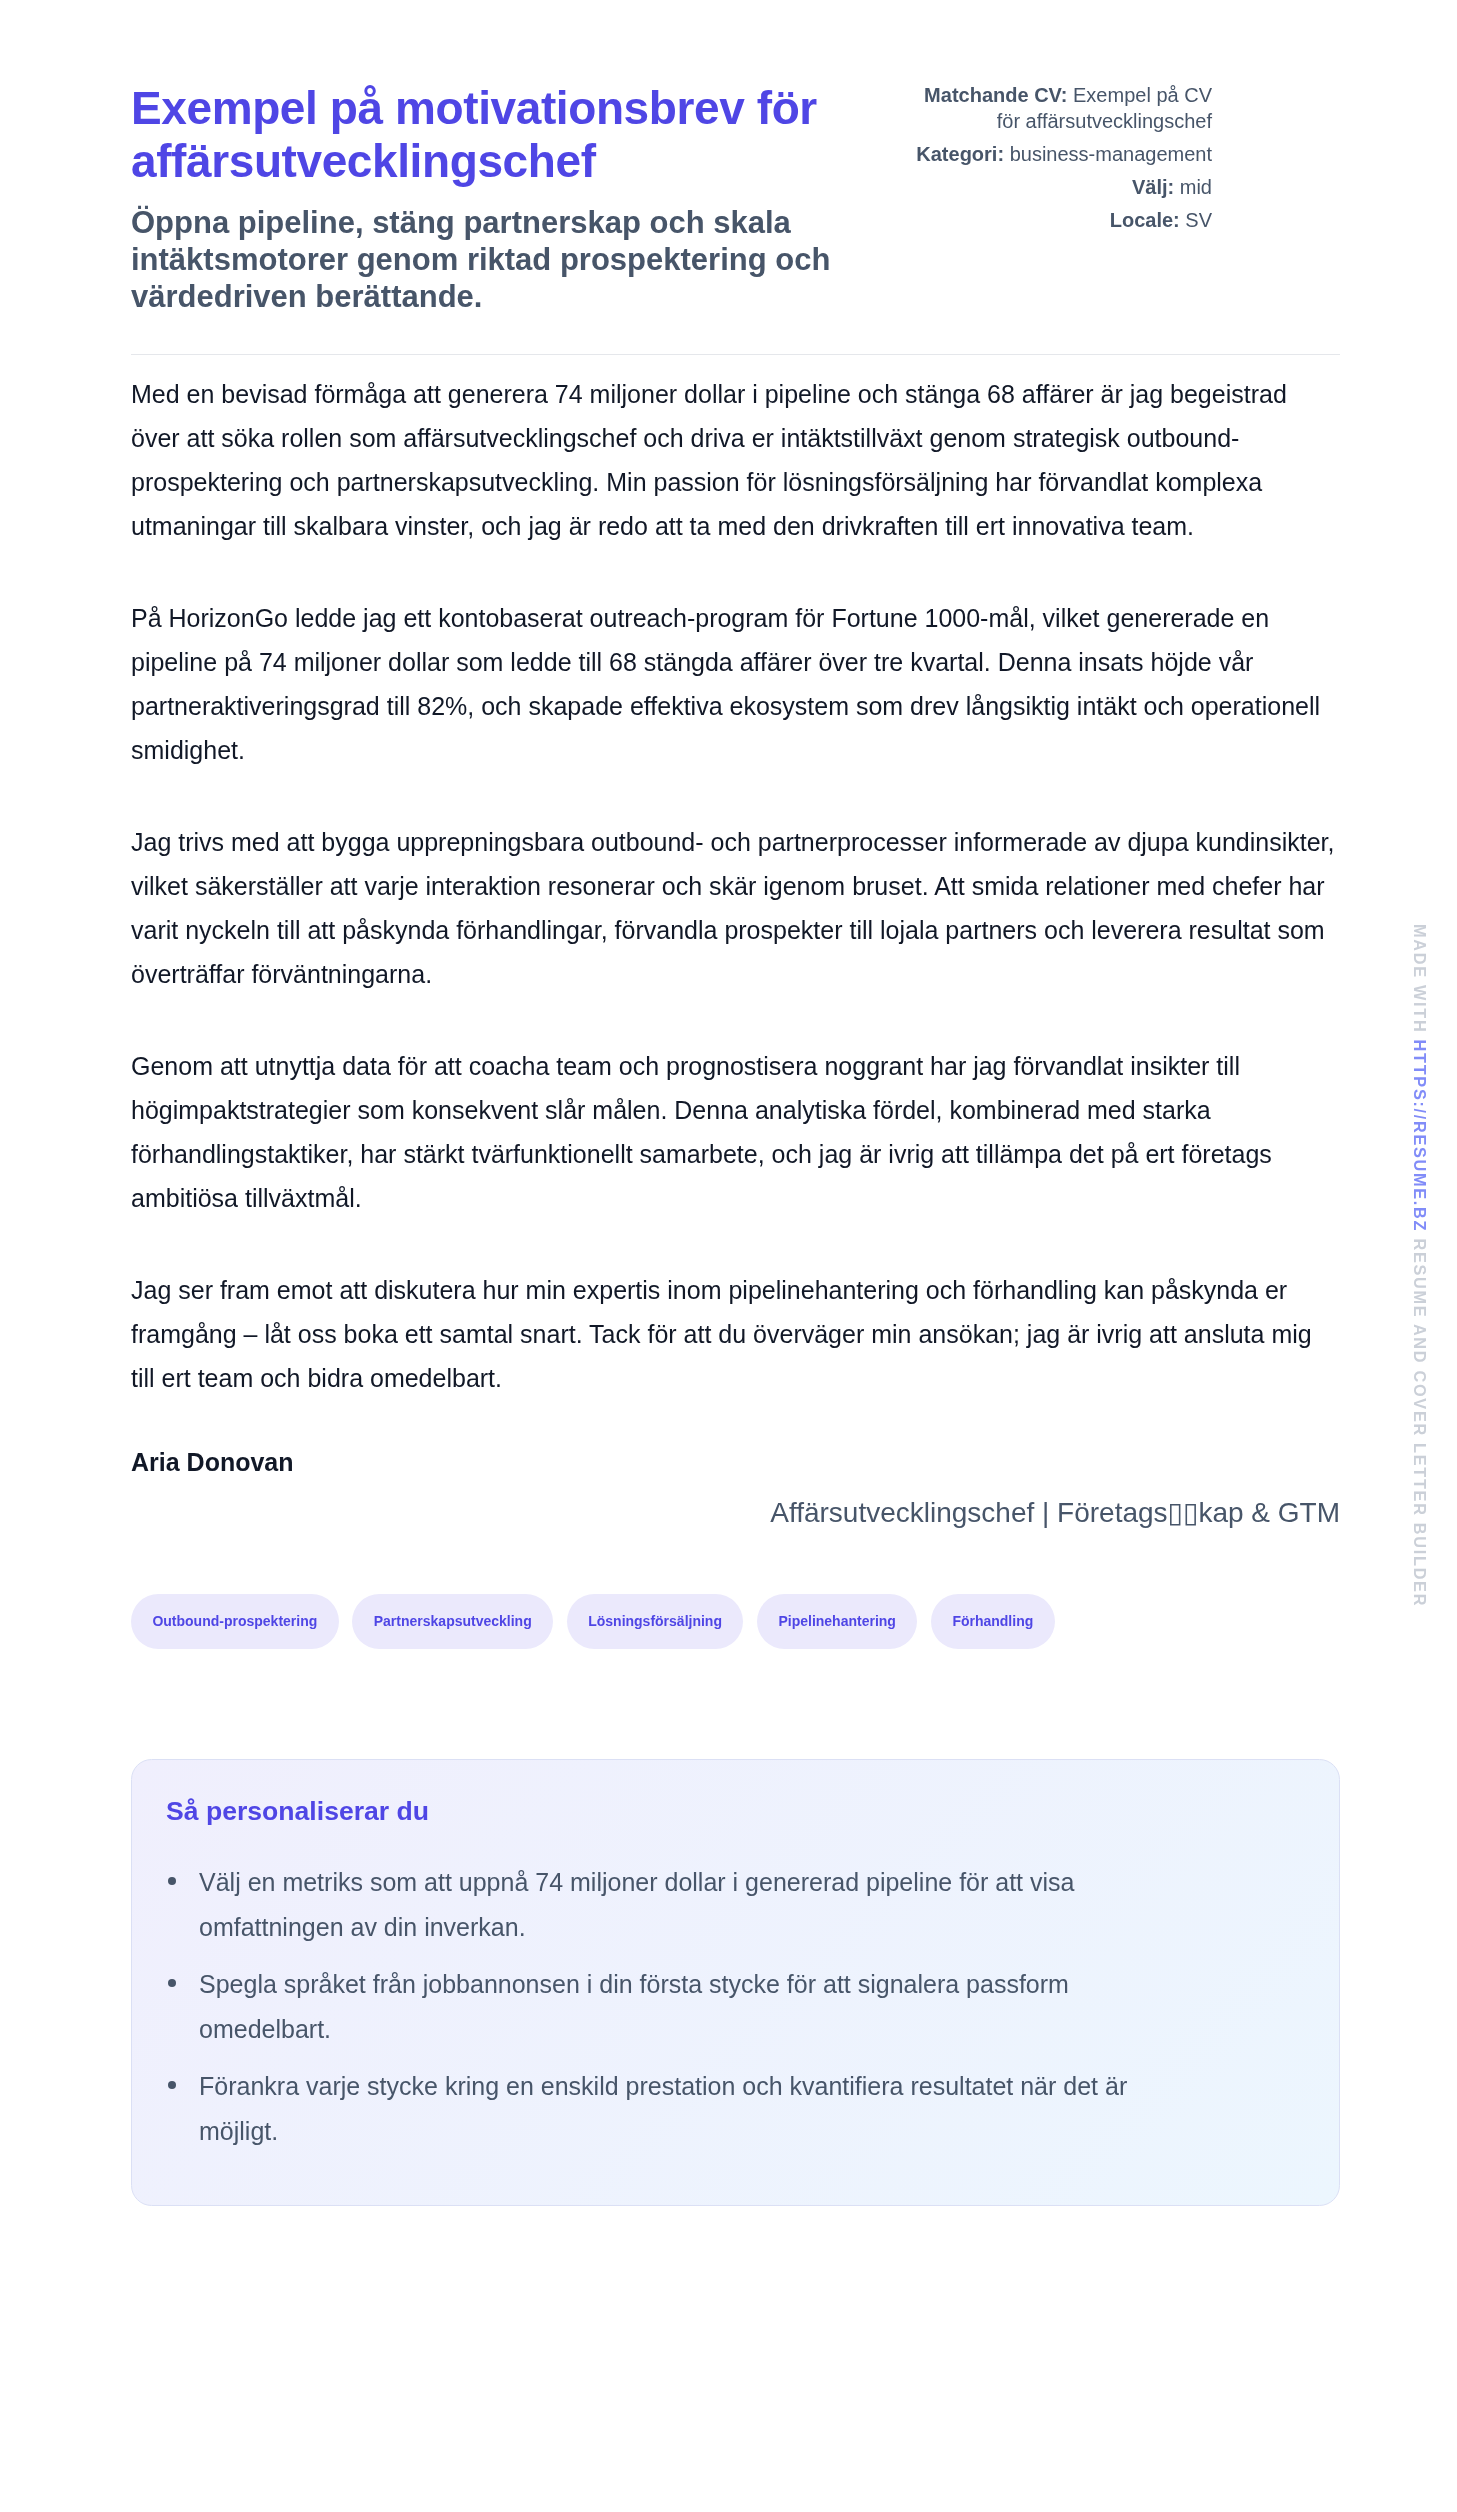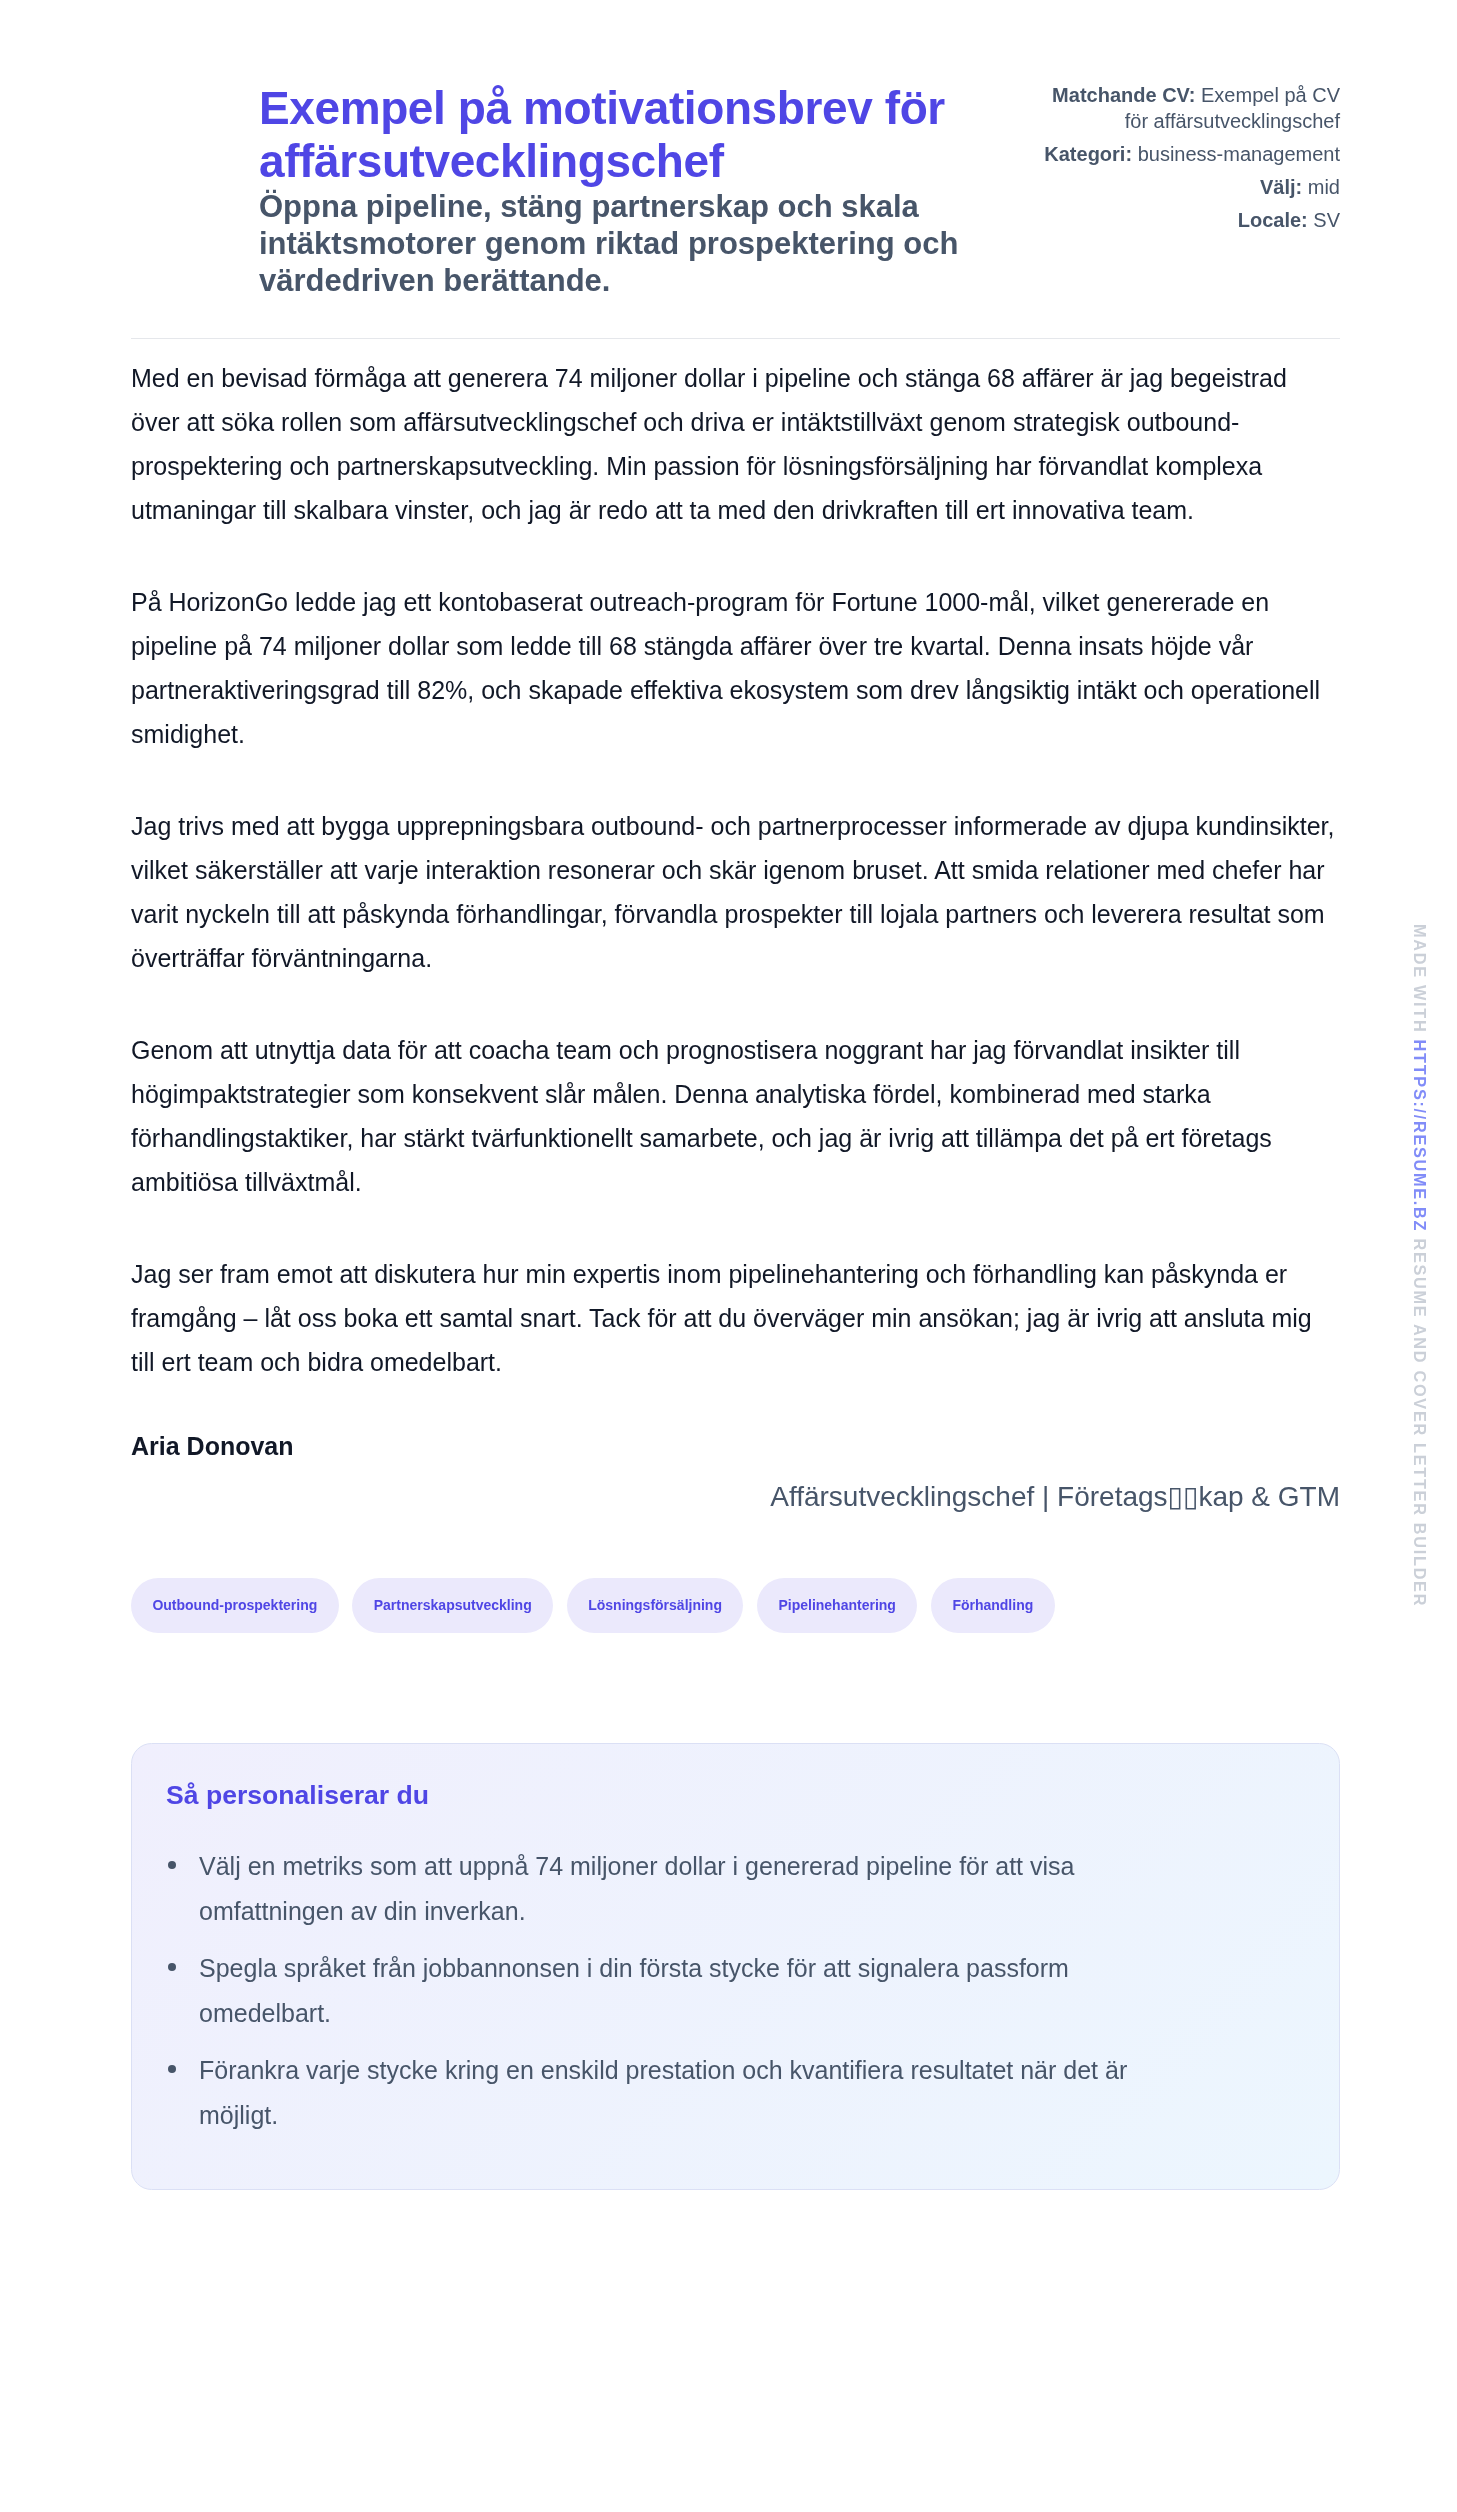--- a/index.html
+++ b/index.html
@@ -12,35 +12,35 @@
     color: #111827;
   }
   .page {
     position: absolute;
     left: 131px;
     top: 82px;
     width: 1209px;
   }
   .header {
     display: flex;
-    justify-content: flex-end;
+    justify-content: flex-start;
     align-items: flex-start;
     padding-bottom: 39px;
     border-bottom: 1.7px solid #e5e7eb;
   }
   .header-left { width: 772px; }
   .title {
     font-size: 46px;
     line-height: 53px;
     font-weight: 700;
     color: #4f46e5;
     letter-spacing: -0.4px;
   }
   .subtitle {
-    margin-top: 0px;
+    margin-top: 16px;
     font-size: 31px;
     line-height: 37px;
     font-weight: 700;
     color: #475569;
   }
   .meta {
     width: 309px;
     text-align: right;
     font-size: 20px;
     line-height: 26px;

